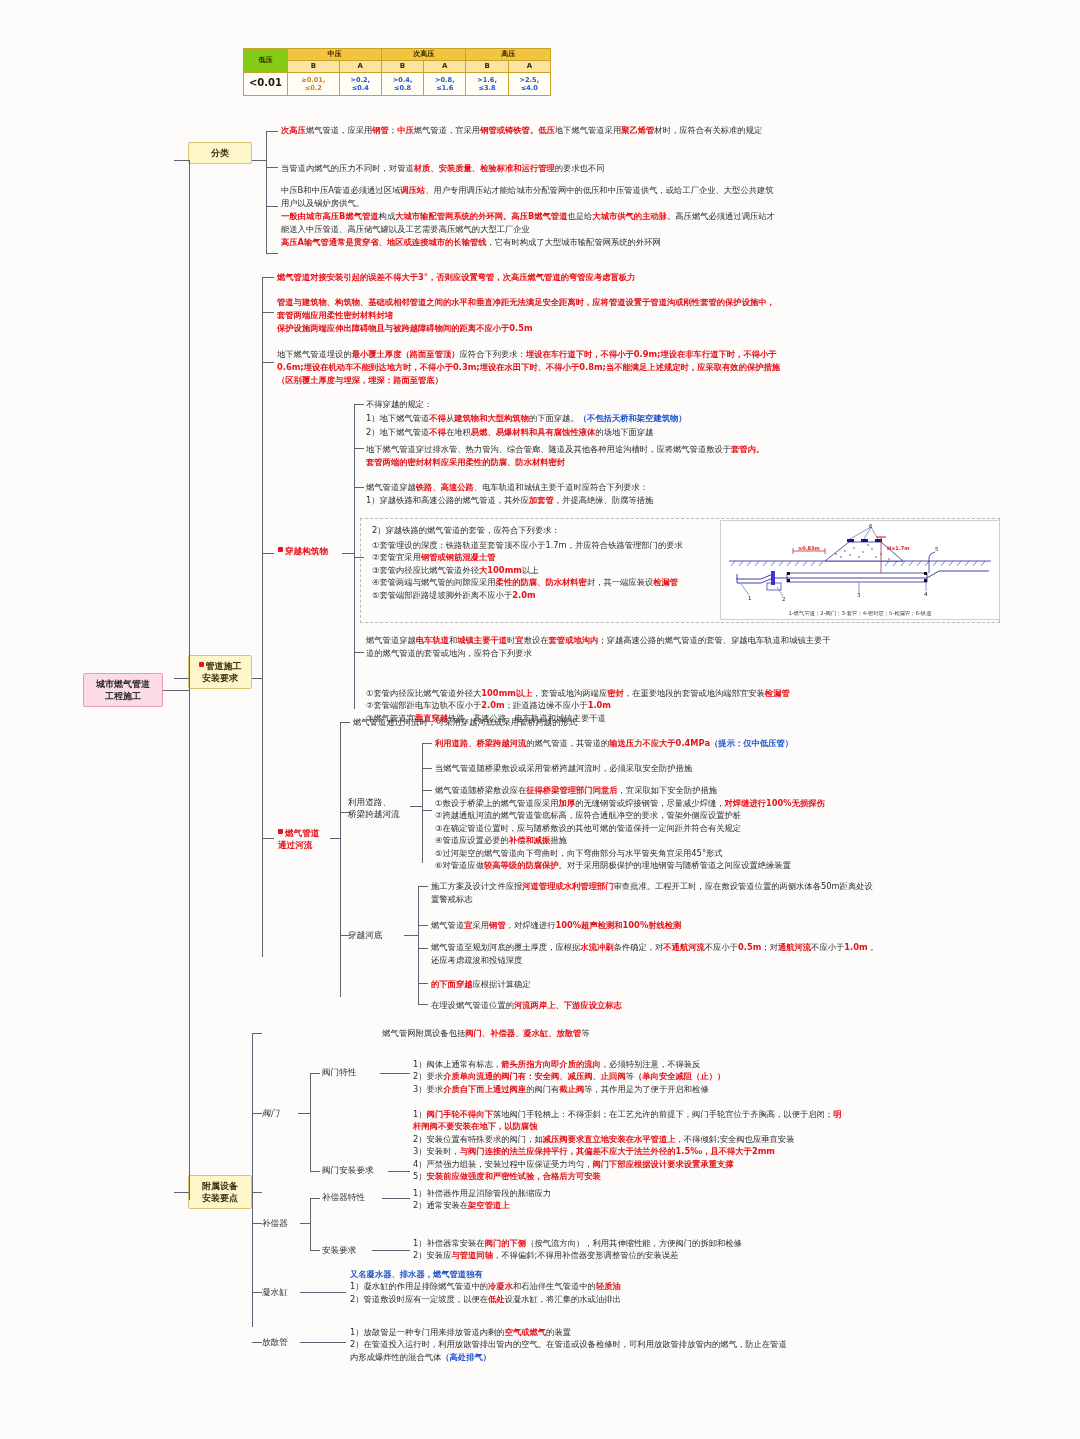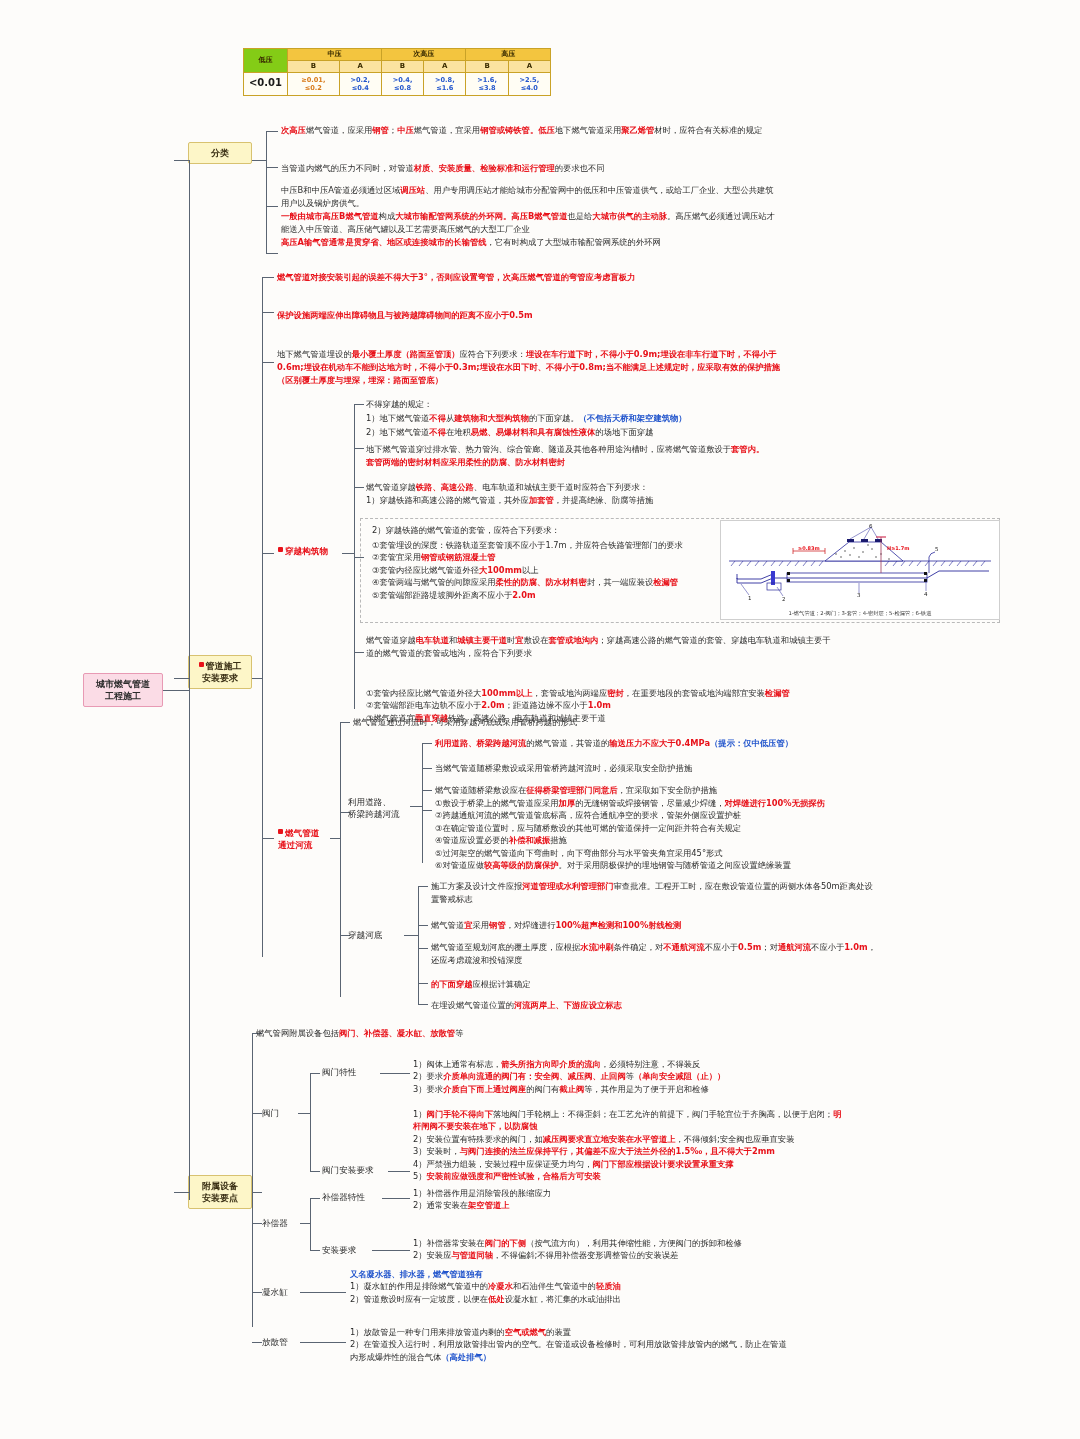--- a/index.html
+++ b/index.html
@@ -150,21 +150,21 @@
 <div class="ln hl" style="left:262px; top:277px; width:12px;"></div>
 <div class="ln hl" style="left:262px; top:312px; width:12px;"></div>
 <div class="ln hl" style="left:262px; top:362px; width:12px;"></div>
 <div class="ln hl" style="left:262px; top:553px; width:12px;"></div>
 <div class="ln hl" style="left:262px; top:838px; width:12px;"></div>
 
 <div class="tb" style="left:277px; top:271px; width:500px;">
   <span class="red">燃气管道对接安装引起的误差不得大于3°，否则应设置弯管，次高压燃气管道的弯管应考虑盲板力</span>
 </div>
 <div class="tb" style="left:277px; top:296px; width:500px;">
-  <br>
+  <span class="red">管道与建筑物、构筑物、基础或相邻管道之间的水平和垂直净距无法满足安全距离时，应将管道设置于管道沟或刚性套管的保护设施中，套管两端应用柔性密封材料封堵</span><br>
   <span class="red">保护设施两端应伸出障碍物且与被跨越障碍物间的距离不应小于0.5m</span>
 </div>
 <div class="tb" style="left:277px; top:348px; width:510px;">
   地下燃气管道埋设的<span class="red">最小覆土厚度（路面至管顶）</span>应符合下列要求：<span class="red">埋设在车行道下时，不得小于0.9m;埋设在非车行道下时，不得小于0.6m;埋设在机动车不能到达地方时，不得小于0.3m;埋设在水田下时、不得小于0.8m;当不能满足上述规定时，应采取有效的保护措施（区别覆土厚度与埋深，埋深：路面至管底）</span>
 </div>
 
 <div class="sl r" style="left:278px; top:546px; width:64px;">
   <span class="dot"></span><span>穿越构筑物</span>
 </div>
 <div class="ln hl" style="left:342px; top:553px; width:12px;"></div>
@@ -352,25 +352,25 @@
 </div>
 
 <div class="ln hl" style="left:252px; top:1192px; width:10px;"></div>
 <div class="ln vl" style="left:252px; top:1033px; height:294px;"></div>
 <div class="ln hl" style="left:252px; top:1033px; width:10px;"></div>
 <div class="ln hl" style="left:252px; top:1113px; width:10px;"></div>
 <div class="ln hl" style="left:252px; top:1223px; width:10px;"></div>
 <div class="ln hl" style="left:252px; top:1292px; width:10px;"></div>
 <div class="ln hl" style="left:252px; top:1342px; width:10px;"></div>
 
-<div class="tb" style="left:256px; top:1027px; width:440px;">
+<div class="tb" style="left:266px; top:1027px; width:440px;text-align:center;">
   燃气管网附属设备包括<span class="red">阀门、补偿器、凝水缸、放散管</span>等
 </div>
 
-<div class="sl" style="left:262px; top:1108px; width:40px;">
+<div class="sl" style="left:262px; top:1108px; width:40px;font-style:italic;">
   <span>阀门</span>
 </div>
 <div class="ln hl" style="left:298px; top:1113px; width:12px;"></div>
 <div class="ln vl" style="left:310px; top:1073px; height:98px;"></div>
 <div class="ln hl" style="left:310px; top:1073px; width:10px;"></div>
 <div class="ln hl" style="left:310px; top:1171px; width:10px;"></div>
 
 <div class="sl" style="left:322px; top:1067px; width:60px;">
   <span>阀门特性</span>
 </div>

